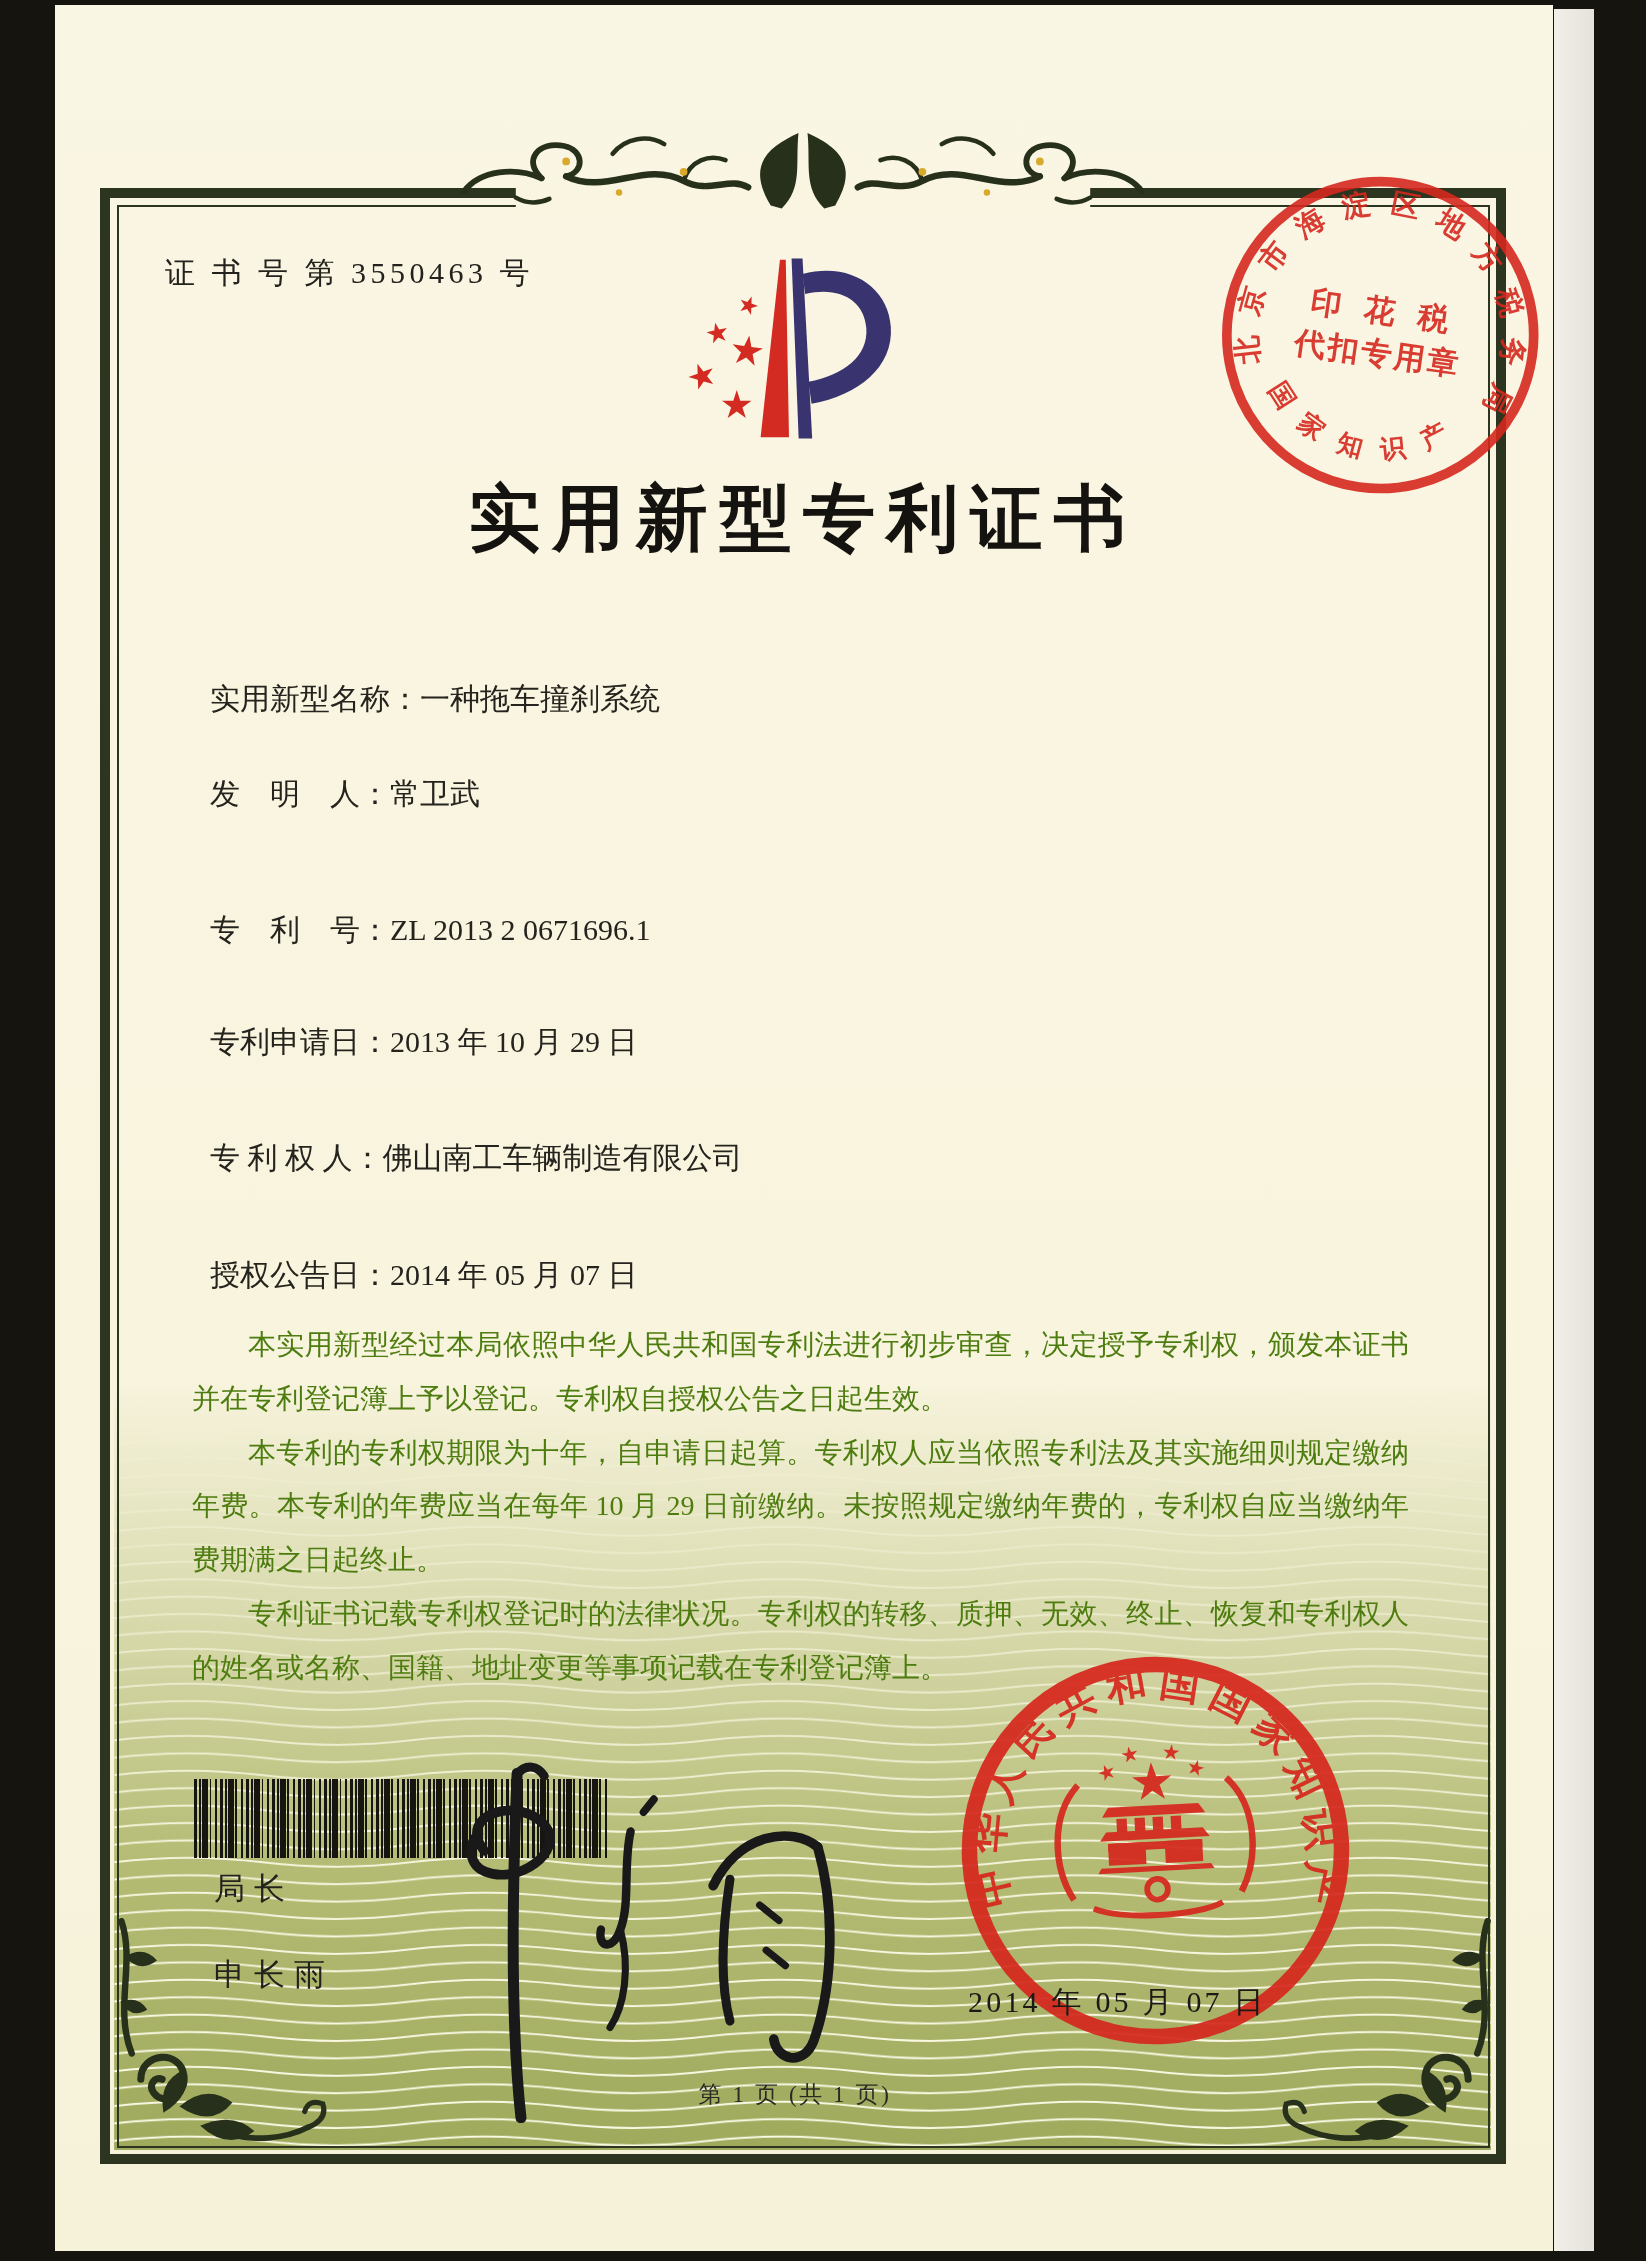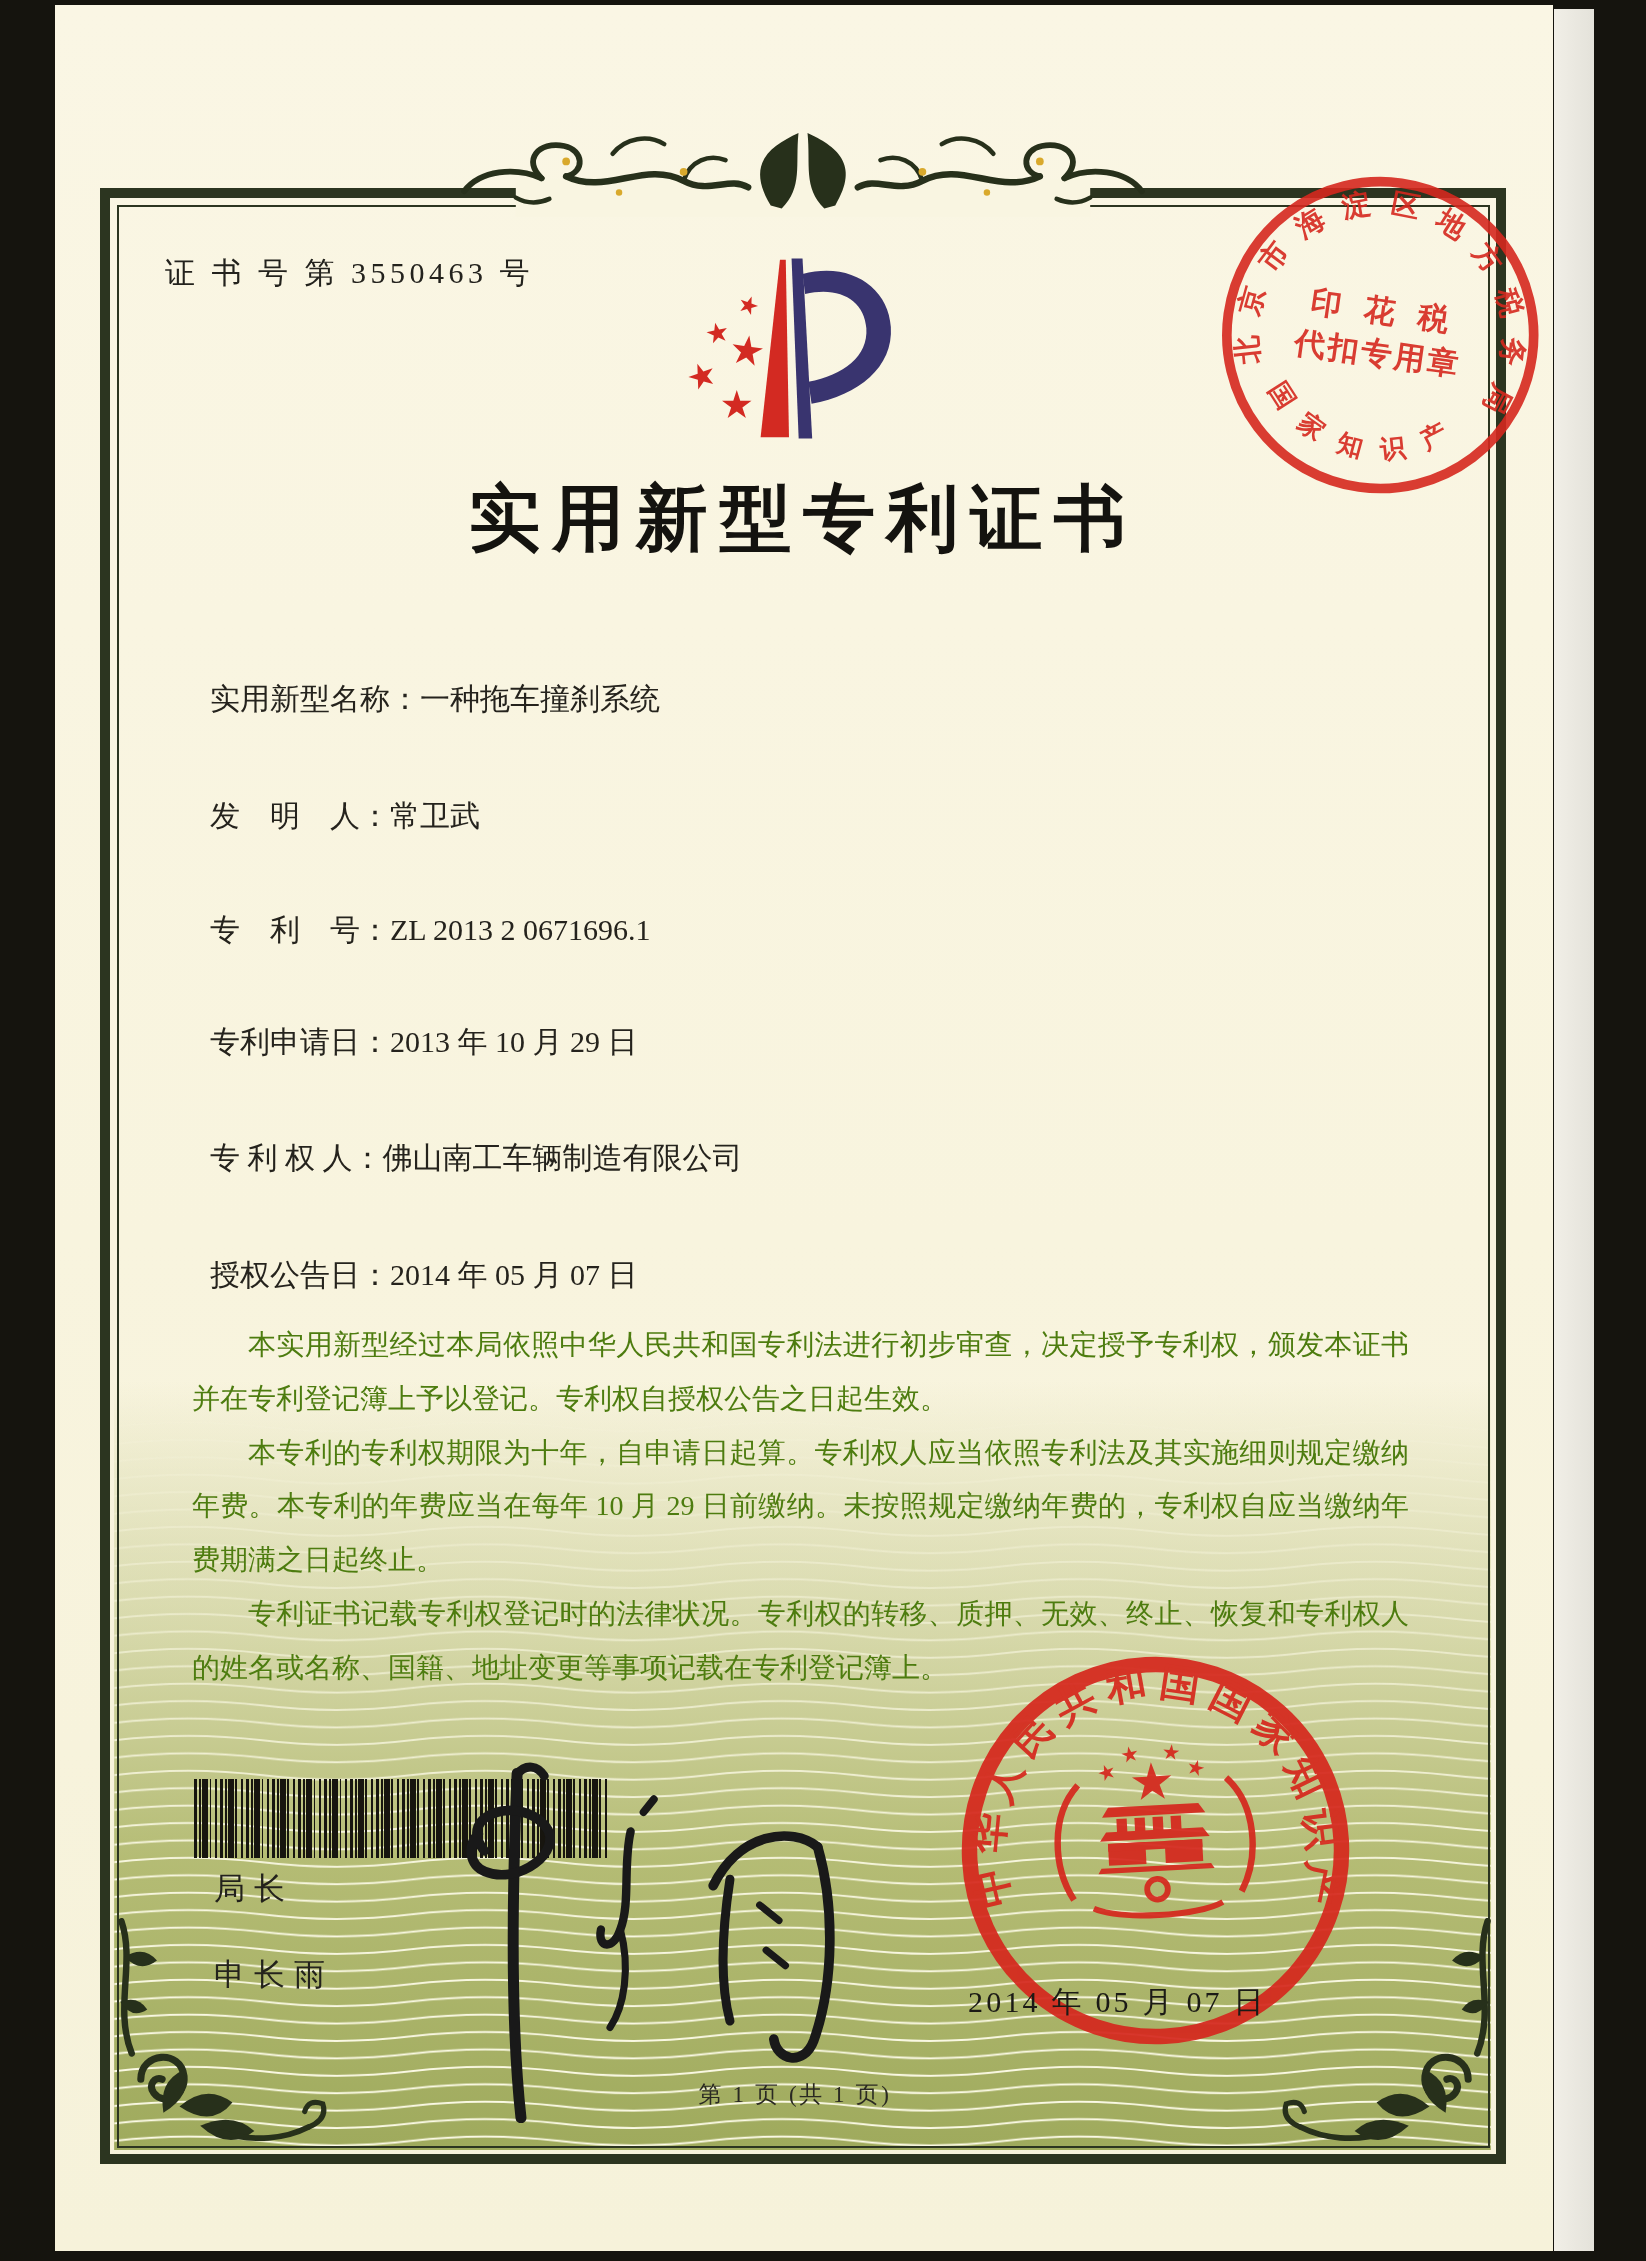--- a/index.html
+++ b/index.html
@@ -155,21 +155,21 @@
       <path d="M182,4 L199,4 L214,283 L193,283 Z"></path>
       <path d="M199,28 C272,8 332,48 336,110 C340,172 286,216 213,229 L208,195 C263,185 301,155 298,112 C295,69 256,46 203,59 Z"></path>
     </g>
   </svg>
 
   <div class="title">实用新型专利证书</div>
 
   <div class="field" style="top:679px;">
     <span>实用新型名称：</span><span>一种拖车撞刹系统</span>
   </div>
-  <div class="field" style="top:796px;text-align:right;">
+  <div class="field" style="top:774px;text-align:right;">
     <span>发　明　人：</span><span>常卫武</span>
   </div>
   <div class="field" style="top:910px;">
     <span>专　利　号：</span><span>ZL 2013 2 0671696.1</span>
   </div>
   <div class="field" style="top:1022px;">
     <span>专利申请日：</span><span>2013 年 10 月 29 日</span>
   </div>
   <div class="field" style="top:1138px;">
     <span>专 利 权 人：</span><span>佛山南工车辆制造有限公司</span>

